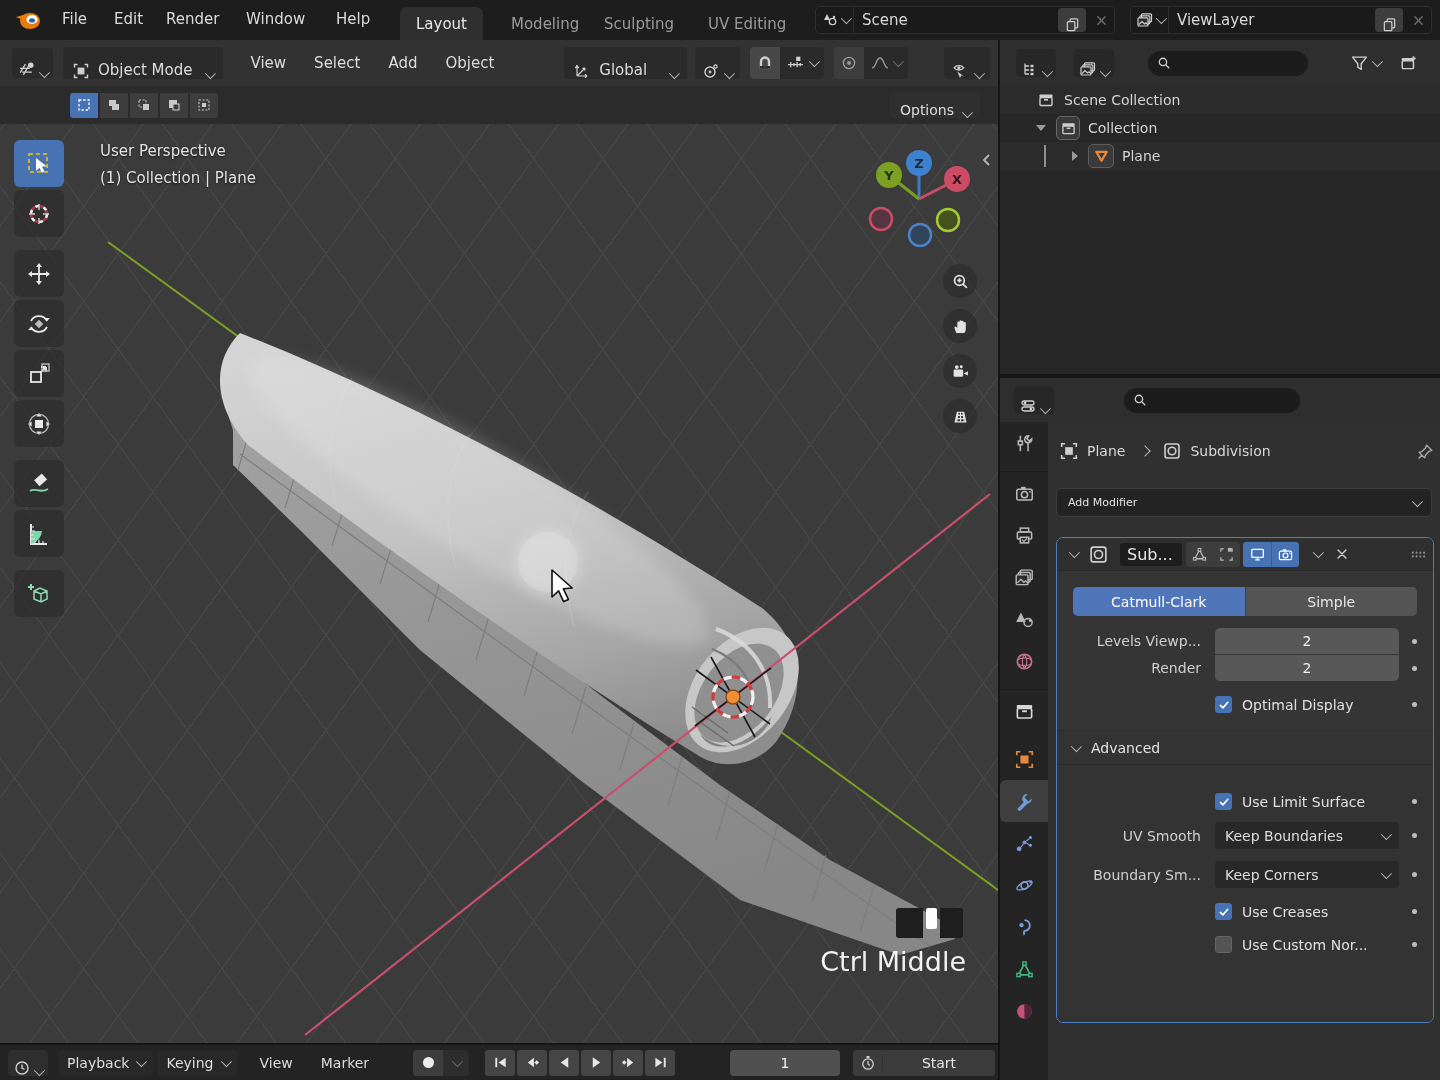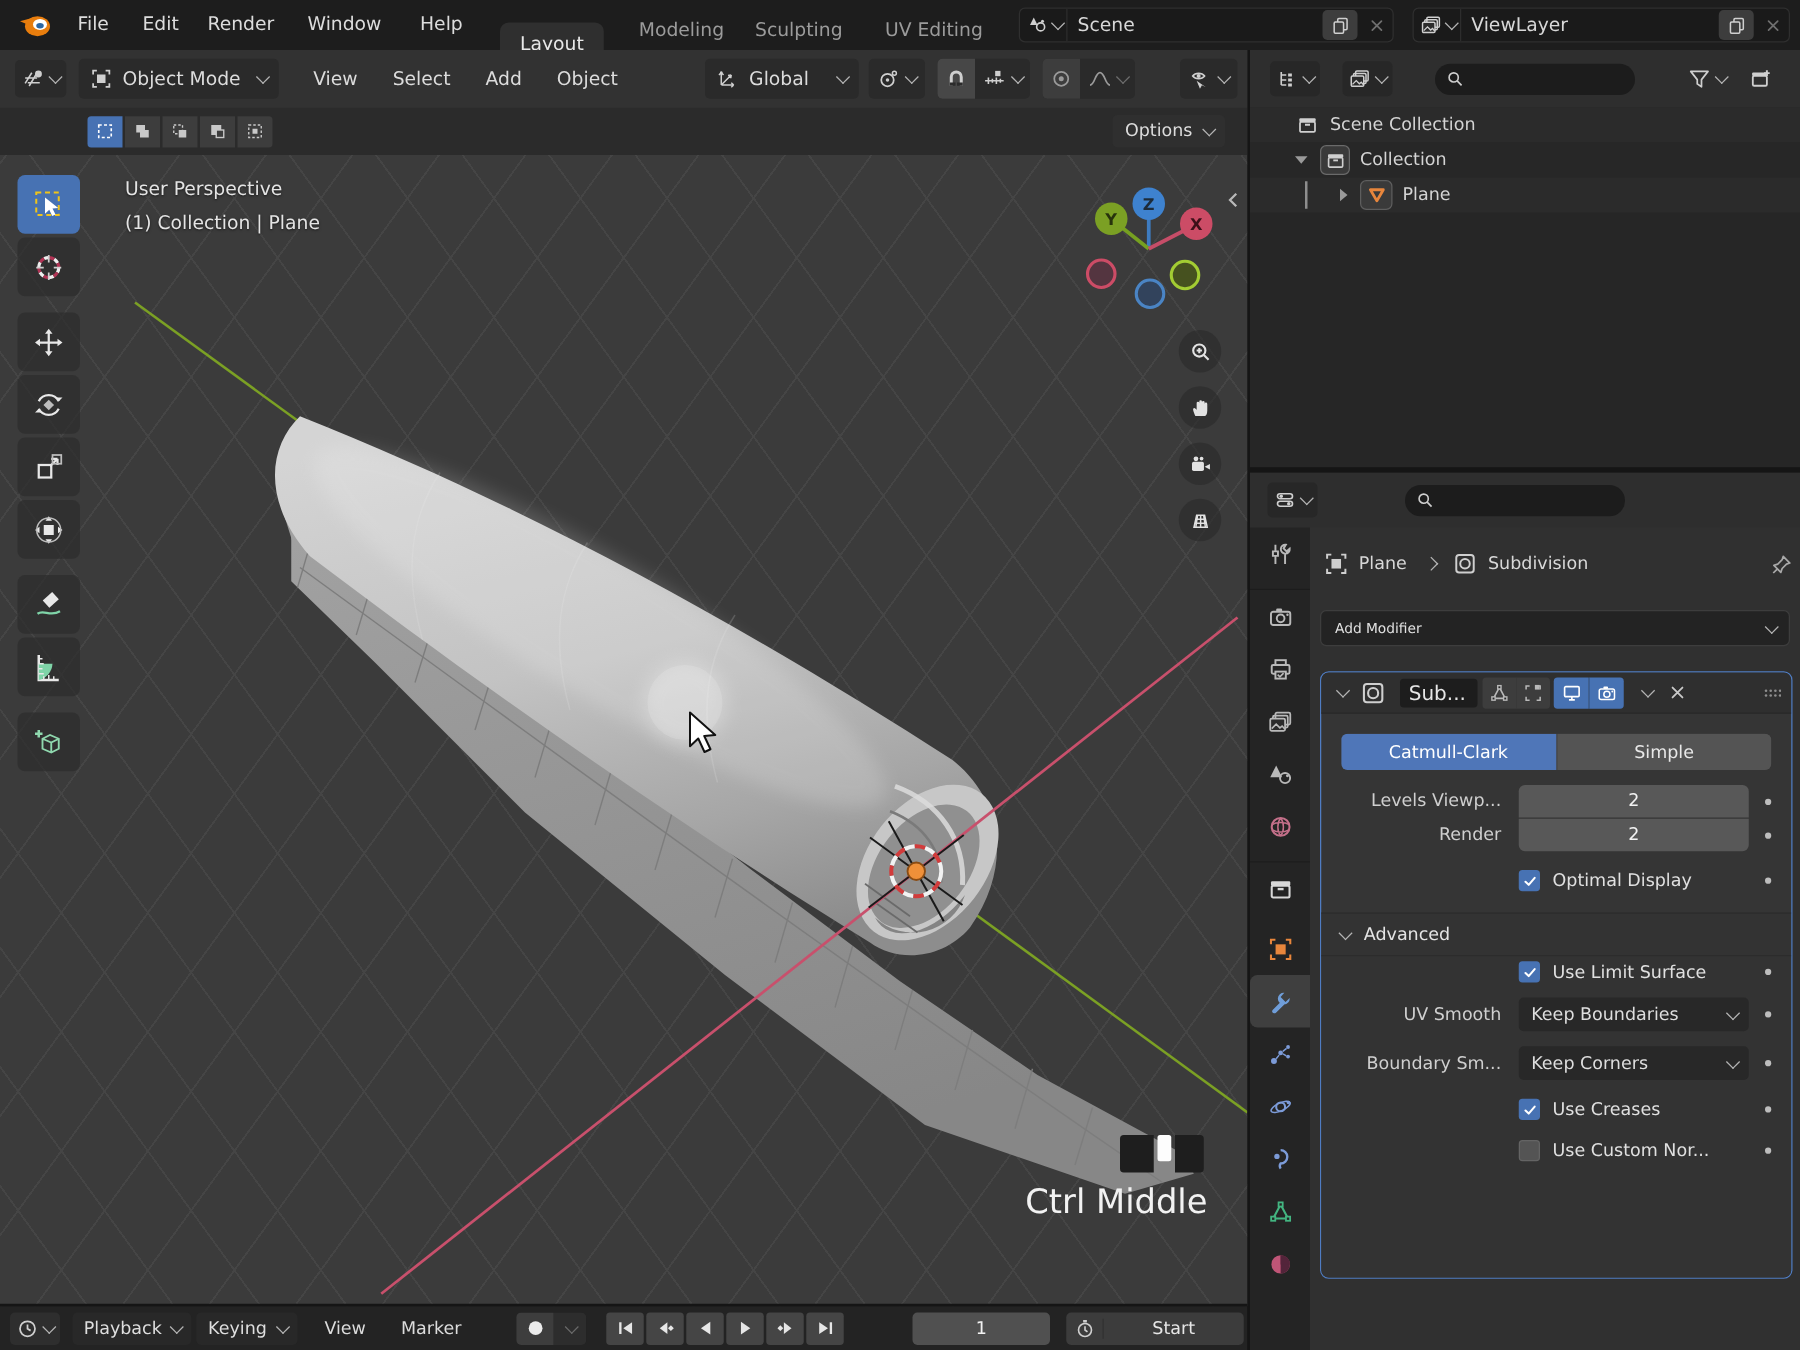--- a/index.html
+++ b/index.html
@@ -2,21 +2,21 @@
 <html><head>
 <meta charset="utf-8">
 <style>
   *{box-sizing:border-box;margin:0;padding:0}
   html,body{width:1440px;height:1080px;overflow:hidden}
   body{position:relative;background:#151515;font-family:"DejaVu Sans",sans-serif;color:#d8d8d8;-webkit-font-smoothing:antialiased}
   .abs{position:absolute}
   .row{display:flex;align-items:center}
   .ic{display:block;color:#cfcfcf}
   .cv{width:8px;height:8px;border-right:1.6px solid #b5b5b5;border-bottom:1.6px solid #b5b5b5;transform:rotate(45deg) translateY(-2px);flex:none}
-  .btn{background:#282828;border-radius:4px;display:flex;align-items:center;color:#dcdcdc}
+  .btn{background:#282828;border-radius:4px;display:flex;align-items:flex-end;color:#dcdcdc}
   .dot{width:5px;height:5px;border-radius:50%;background:#bdbdbd}
   .cb{width:17px;height:17px;border-radius:3px;background:#4772b3;display:flex;align-items:center;justify-content:center;flex:none}
   .cb.off{background:#545454;border:1px solid #646464}
   .val{background:#585858;color:#f2f2f2;display:flex;align-items:center;justify-content:center;font-size:14px}
   .lbl{font-size:14px;color:#cfcfcf;text-align:right}
   .ddrow{background:#282828;border-radius:4px;display:flex;align-items:center;font-size:14px;color:#dedede}
   .menu{font-size:15px;color:#dcdcdc;padding:0 14px}
   .tab{font-size:15px;color:#9b9b9b;padding:8px 16px 9px}
   .tab.active{color:#e8e8e8;background:#2f2f2f;border-radius:7px 7px 0 0}
   .tool-btn{width:50px;height:47px;background:#2e2e2ecc;border-radius:6px;display:flex;align-items:center;justify-content:center}
@@ -192,21 +192,21 @@
         <ellipse cx="18" cy="13.5" rx="3" ry="2.2" fill="#2b66a3"></ellipse>
         <path d="M2,10 L13,7 L9,13 Z" fill="#e87d0d"></path>
       </svg>
   </span>
   <div class="menu abs" style="left:48px;top:10px">File</div>
   <div class="menu abs" style="left:100px;top:10px">Edit</div>
   <div class="menu abs" style="left:152px;top:10px">Render</div>
   <div class="menu abs" style="left:232px;top:10px">Window</div>
   <div class="menu abs" style="left:322px;top:10px">Help</div>
 
-  <div class="tab active abs" style="left:400px;top:18px">Layout</div>
+  <div class="tab active abs" style="left:400px;top:7px">Layout</div>
   <div class="tab abs" style="left:495px;top:7px">Modeling</div>
   <div class="tab abs" style="left:588px;top:7px">Sculpting</div>
   <div class="tab abs" style="left:692px;top:7px">UV Editing</div>
 
   <div class="abs row" style="left:815px;top:6px;width:300px;height:28px;background:#1a1a1a;border:1px solid #2f2f2f;border-radius:5px">
     <span class="row" style="padding:0 4px 0 6px;height:100%;border-right:1px solid #2d2d2d">
       <svg class="ic" width="16" height="16" viewBox="0 0 16 16">
           <path d="M5,2 L8,8 H2 Z" fill="currentColor"></path>
           <circle cx="10.5" cy="9.5" r="3.2" fill="none" stroke="currentColor" stroke-width="1.3"></circle>
           <circle cx="12" cy="5" r="1.2" fill="currentColor"></circle>
@@ -900,21 +900,21 @@
       <span class="dot" style="margin-left:auto"></span>
     </div>
 
     <div style="margin-top:17px;background:#333333;border-top:1px solid #2c2c2c;height:100%">
       <div class="row" style="height:33px;padding:0 14px">
         <span class="cv"></span>
         <span style="margin-left:12px;font-size:14px;color:#e4e4e4">Advanced</span>
       </div>
       <div style="border-top:1px solid #2c2c2c"></div>
 
-      <div class="row" style="margin:4px 16px 0">
+      <div class="row" style="margin:28px 16px 0">
         <span style="width:128px"></span>
         <span class="cb" style="margin-left:14px">
             <svg width="12" height="12" style="color:#fff">
               <use href="#i-check"></use>
             </svg>
           </span>
         <span style="margin-left:10px;font-size:14px;color:#e0e0e0">Use Limit Surface</span>
         <span class="dot" style="margin-left:auto"></span>
       </div>
 

